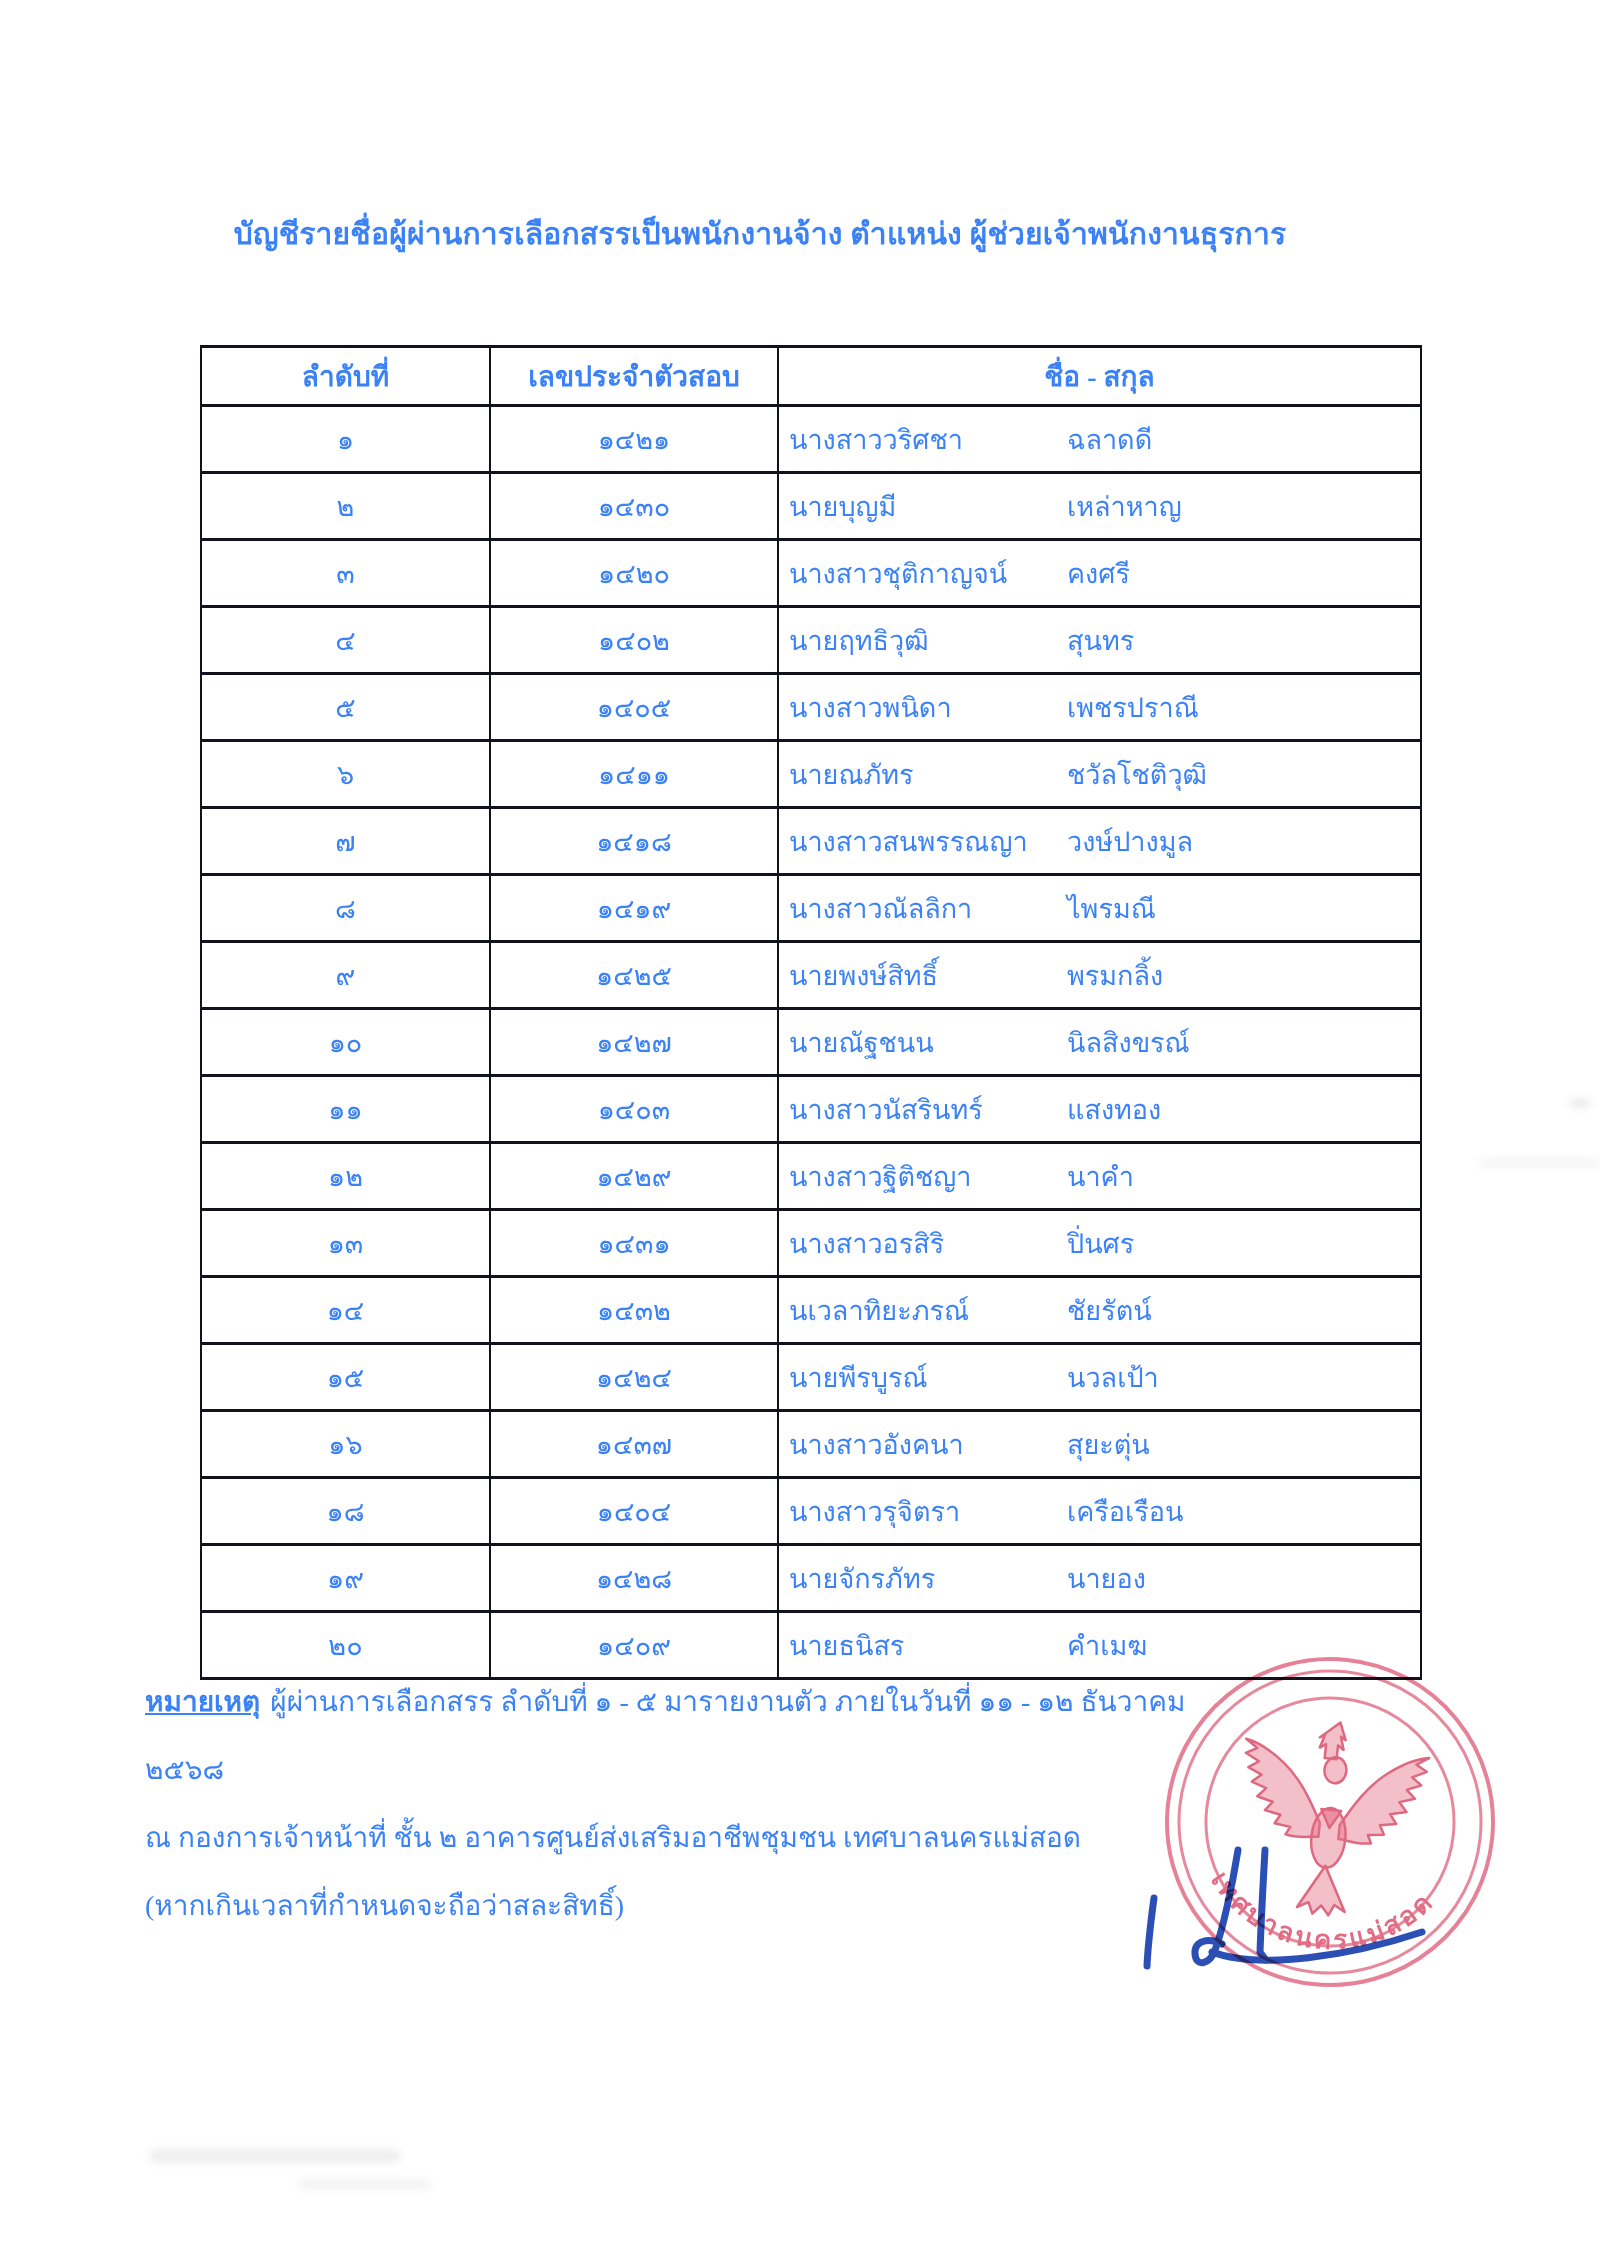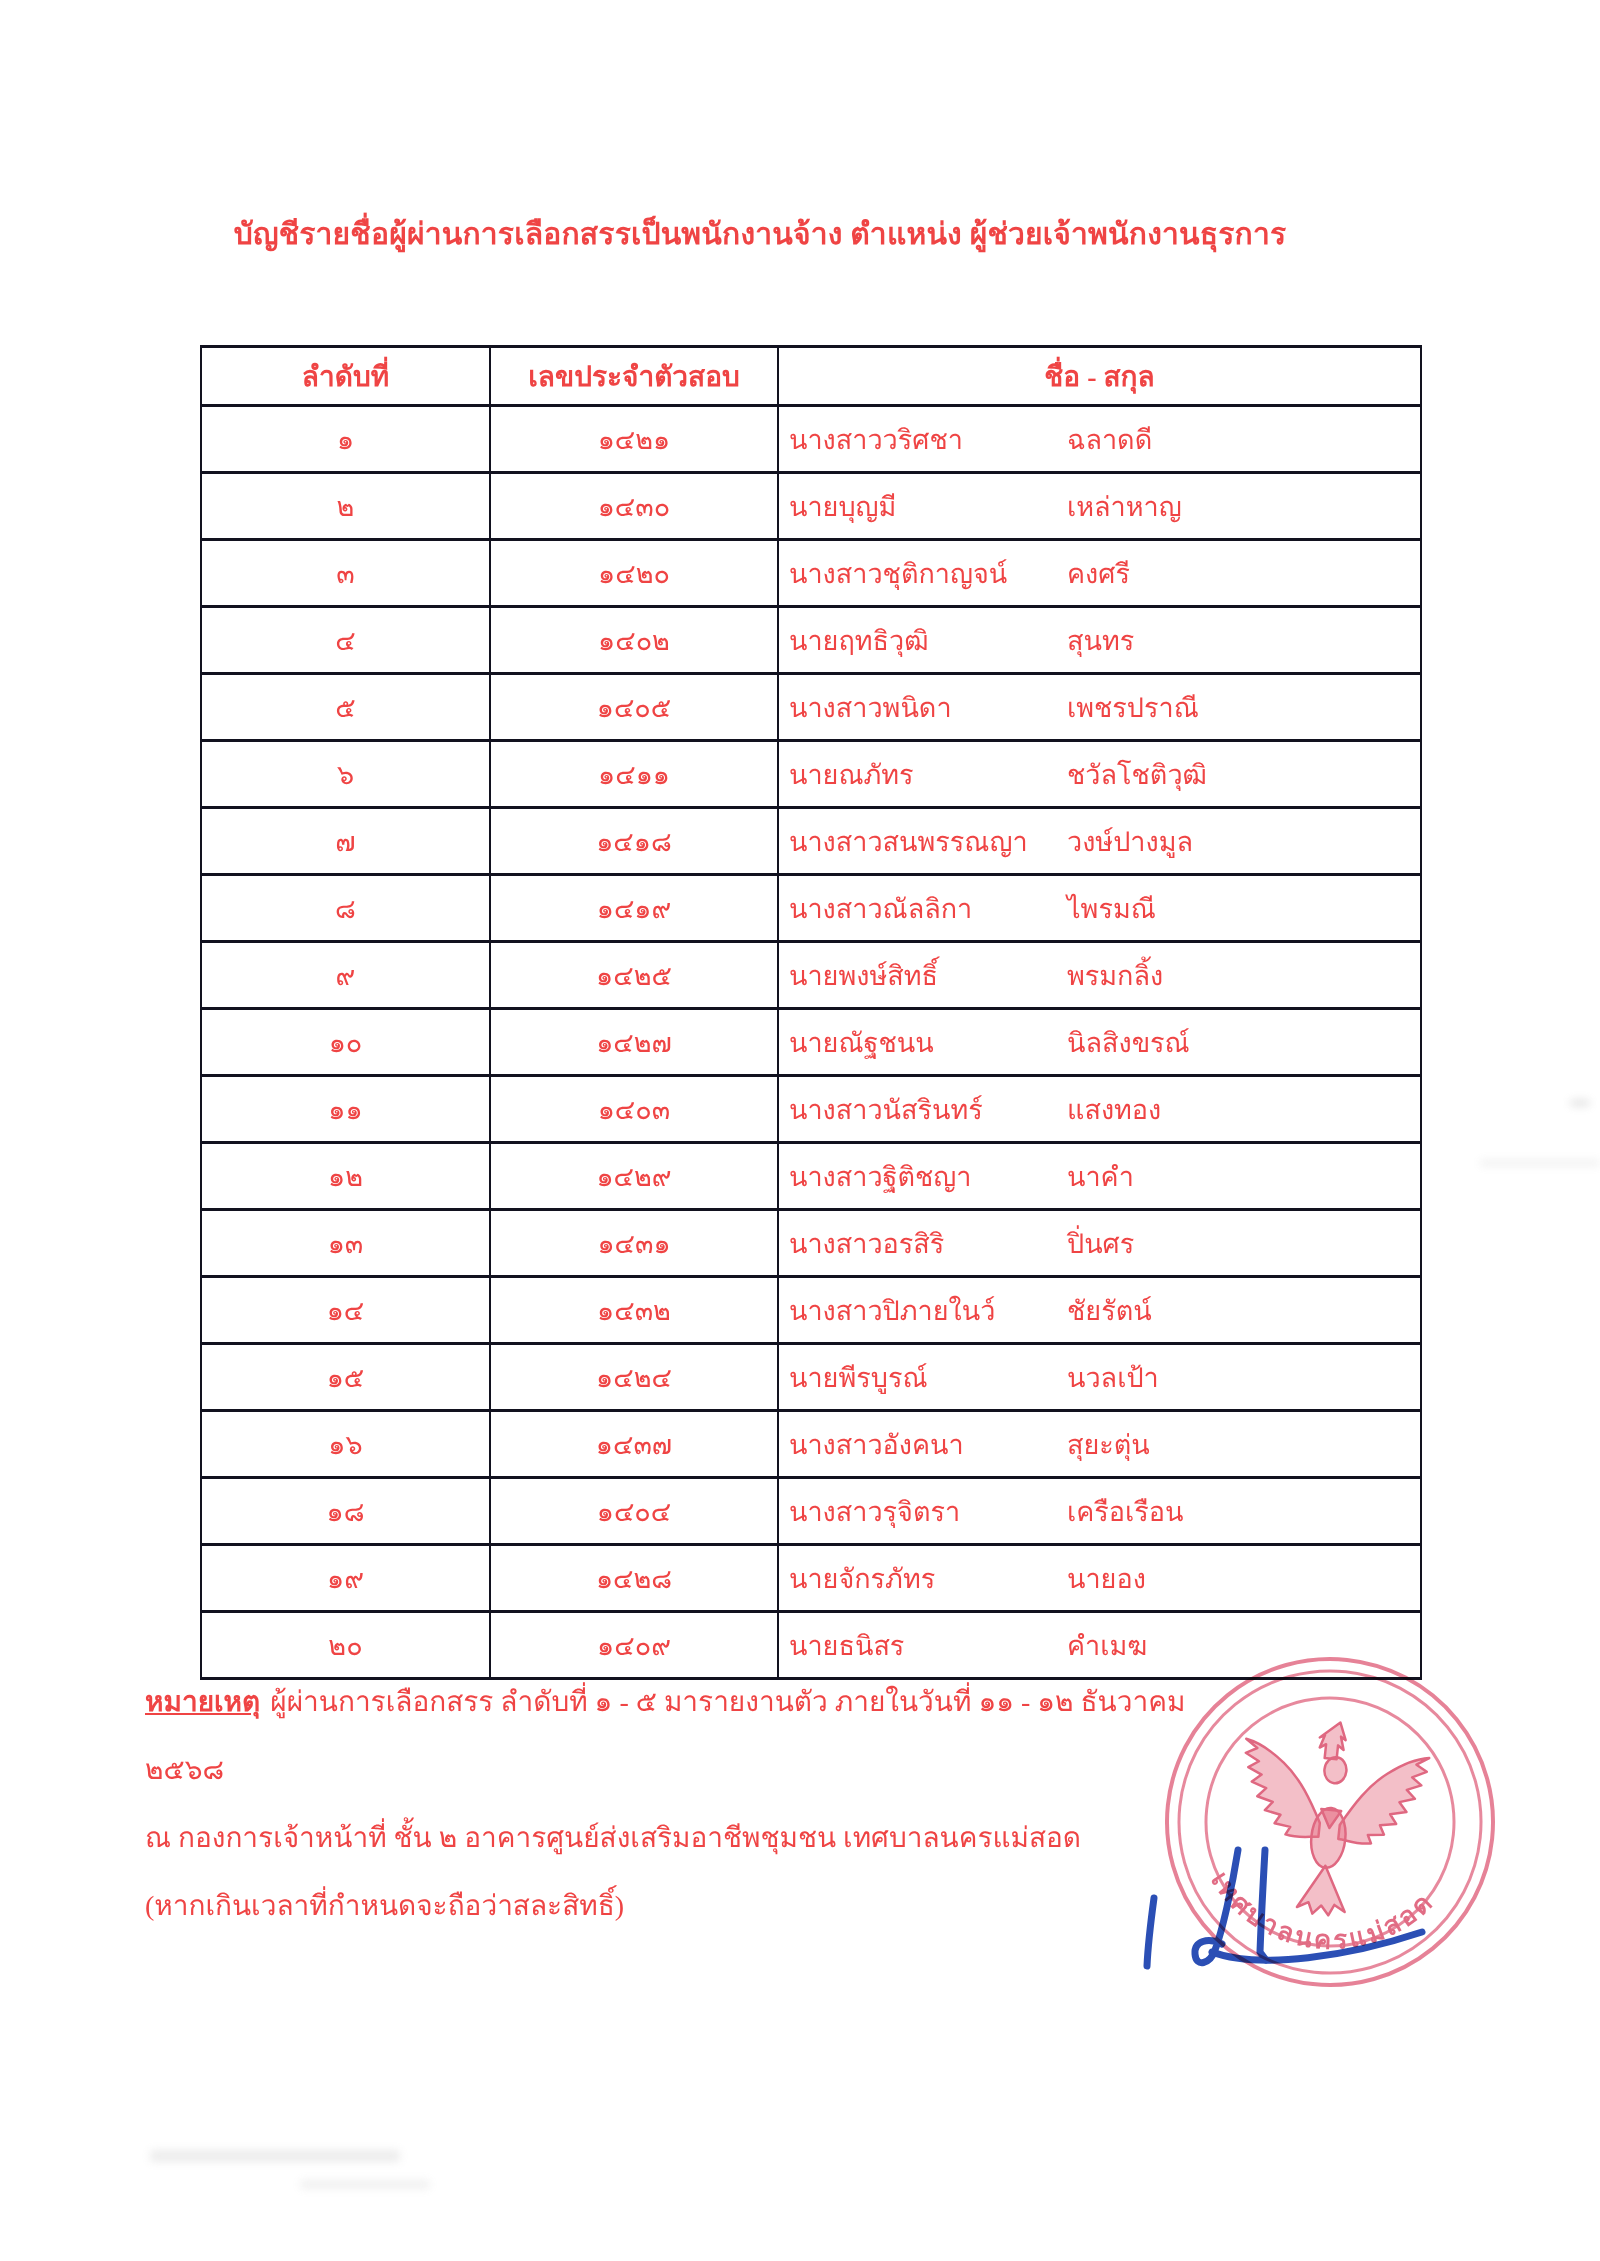--- a/index.html
+++ b/index.html
@@ -1,21 +1,21 @@
 <!DOCTYPE html>
 <html><head>
 <meta charset="utf-8">
 <style>
   html,body{margin:0;padding:0;background:#e8e8e8;}
   .page{
     position:relative;
     width:1600px;height:2261px;
     background:#ffffff;
     font-family:"Liberation Serif","DejaVu Serif",serif;
-    color:#ef4444;
+    color:#3b82f6;
     overflow:hidden;
   }
   .title{
     position:absolute;left:80px;width:1360px;
     text-align:center;
     font-size:30px;font-weight:bold;
     letter-spacing:.2px;
     white-space:nowrap;
   }
   .title-1{top:210px;}
@@ -147,21 +147,21 @@
           <td class="col-name"><span class="fname">นางสาวฐิติชญา</span><span class="lname">นาคำ</span></td>
         </tr>
         <tr>
           <td class="col-rank">๑๓</td>
           <td class="col-id">๑๔๓๑</td>
           <td class="col-name"><span class="fname">นางสาวอรสิริ</span><span class="lname">ปิ่นศร</span></td>
         </tr>
         <tr>
           <td class="col-rank">๑๔</td>
           <td class="col-id">๑๔๓๒</td>
-          <td class="col-name"><span class="fname">นางสาวปิภายในว์</span><span class="lname">ชัยรัตน์</span></td>
+          <td class="col-name"><span class="fname">นเวลาทิยะภรณ์</span><span class="lname">ชัยรัตน์</span></td>
         </tr>
         <tr>
           <td class="col-rank">๑๕</td>
           <td class="col-id">๑๔๒๔</td>
           <td class="col-name"><span class="fname">นายพีรบูรณ์</span><span class="lname">นวลเป้า</span></td>
         </tr>
         <tr>
           <td class="col-rank">๑๖</td>
           <td class="col-id">๑๔๓๗</td>
           <td class="col-name"><span class="fname">นางสาวอังคนา</span><span class="lname">สุยะตุ่น</span></td>

